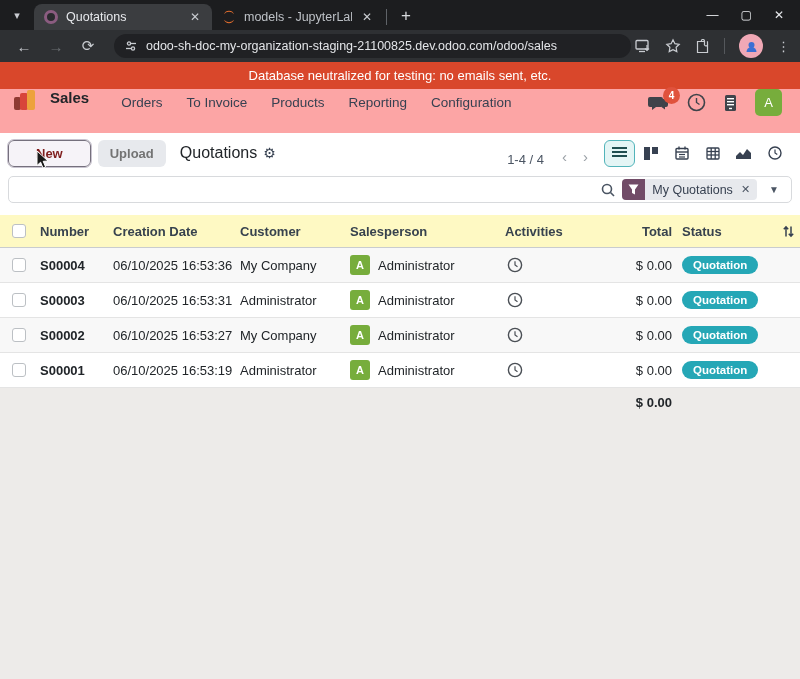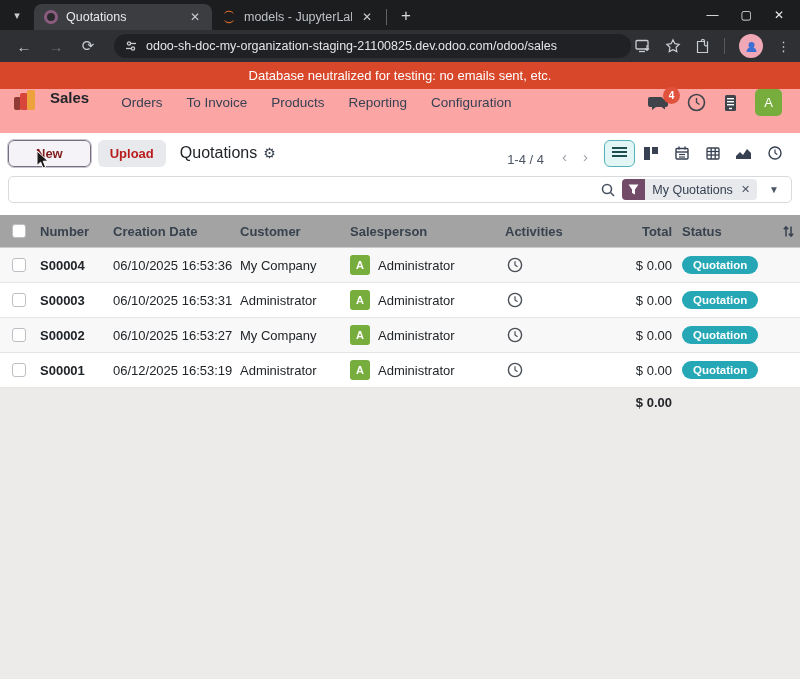--- a/index.html
+++ b/index.html
@@ -51,21 +51,21 @@
   .app-name { font-size: 15px; font-weight: 700; color: #212529; margin-right: 18px; }
   .menu-item { font-size: 13.5px; color: #374151; padding: 6px 10px; border-radius: 4px; }
   .navbar-right { margin-left: auto; display: flex; align-items: center; gap: 18px; }
   .systray-icon { position: relative; color: #3f434a; }
   .msg-badge { position: absolute; top: -7px; right: -11px; min-width: 17px; height: 17px; background: #e0523c; color: #fff; border-radius: 50%; font-size: 10px; font-weight: 700; display: flex; align-items: center; justify-content: center; }
   .user-avatar { width: 27px; height: 27px; border-radius: 5px; background: #77ad3c; color: #fff; font-size: 13px; display: flex; align-items: center; justify-content: center; }
 
   
   .control-panel { height: 40px; background: #fff; display: flex; align-items: center; padding: 0 10px 0 8px; }
   .btn-new { background: #f6f3f8; border: 1px solid #75707d; outline: 1px solid #c9c4d0; color: #7f1d1d; font-weight: 700; font-size: 13px; padding: 5px 27px; border-radius: 6px; }
-  .btn-upload { background: #e7e9ed; border: none; color: #b91c1c; font-weight: 700; font-size: 13px; padding: 6px 12px; border-radius: 6px; margin-left: 7px; }
+  .btn-upload { background: #e7e9ed; border: none; color: #737373; font-weight: 700; font-size: 13px; padding: 6px 12px; border-radius: 6px; margin-left: 7px; }
   .cp-title { font-size: 16px; color: #212529; margin-left: 14px; display: flex; align-items: center; gap: 6px; }
   .cog { font-size: 14px; color: #374151; }
   .cp-right { margin-left: auto; display: flex; align-items: flex-end; }
   .pager-text { font-size: 13px; color: #4b5563; margin-right: 10px; }
   .pager-btn { color: #9aa0a6; font-size: 15px; padding: 2px 8px; }
   .view-switcher { display: flex; align-items: center; margin-left: 8px; }
   .view-btn { width: 31px; height: 27px; display: flex; align-items: center; justify-content: center; color: #374151; border: 1px solid transparent; border-radius: 6px; }
   .view-btn.active { border-color: #52b4ba; background: #e4f5f5; color: #1f4e50; }
 
   
@@ -76,21 +76,21 @@
   .facet-icon { width: 23px; background: #714b67; display: flex; align-items: center; justify-content: center; }
   .facet-label { font-size: 12.5px; color: #374151; display: flex; align-items: center; padding: 0 7px; }
   .facet-close { font-size: 11px; color: #4b5563; display: flex; align-items: center; padding: 0 7px 0 1px; }
   .search-input { flex: 1; border: none; outline: none; font-size: 13px; color: #374151; font-family: "Liberation Sans", sans-serif; background: transparent; }
   .search-input::placeholder { color: #9aa0a6; }
   .search-caret { color: #4b5563; font-size: 10px; padding: 0 4px; }
 
   
   .table-wrap { background: #fff; padding-top: 6px; }
   .lrow { display: grid; grid-template-columns: 32px 73px 127px 110px 155px 80px 87px 110px 1fr; align-items: center; padding-left: 8px; }
-  .thead { height: 33px; border-bottom: 1px solid #c9cccf; background: #a3a3a3; font-weight: 700; font-size: 13px; color: #37424e; }
+  .thead { height: 33px; border-bottom: 1px solid #c9cccf; background: #fef9c3; font-weight: 700; font-size: 13px; color: #37424e; }
   .th-total { text-align: right; }
   .th-settings { display: flex; justify-content: flex-end; padding-right: 9px; color: #374151; }
   .trow { height: 35px; border-bottom: 1px solid #e4e4e4; font-size: 13px; color: #212529; background: #fff; }
   .trow:nth-child(even) { background: #f8f8f8; }
   .cell-number { font-weight: 700; }
   .cell-total { text-align: right; font-weight: 500; }
   .cb { width: 14px; height: 14px; border: 1px solid #bcc0c4; border-radius: 3px; background: #fff; margin-left: 4px; }
   .sp-cell { display: flex; align-items: center; gap: 8px; }
   .sp-avatar { width: 20px; height: 20px; border-radius: 3px; background: #77ad3c; color: #fff; font-size: 11px; font-weight: 700; display: flex; align-items: center; justify-content: center; flex: none; }
   .act-cell { color: #4a4f55; padding-left: 2px; }
@@ -373,21 +373,21 @@
         </svg>
       </span>
     <span class="cell-total">$ 0.00</span>
     <span class="status-cell"><span class="badge-pill">Quotation</span></span>
     <span></span>
   </div>
 
   <div class="lrow trow">
     <span class="cb"></span>
     <span class="cell-number">S00001</span>
-    <span>06/12/2025 16:53:19</span>
+    <span>06/10/2025 16:53:19</span>
     <span>Administrator</span>
     <span class="sp-cell">
         <span class="sp-avatar">A</span>
         <span>Administrator</span>
       </span>
     <span class="act-cell">
         <svg width="16" height="16" viewBox="0 0 16 16" fill="none" stroke="currentColor" stroke-width="1.4">
           <circle cx="8" cy="8" r="6.6"></circle>
           <path d="M8 4.2V8l2.5 1.8" stroke-width="1.2"></path>
         </svg>

